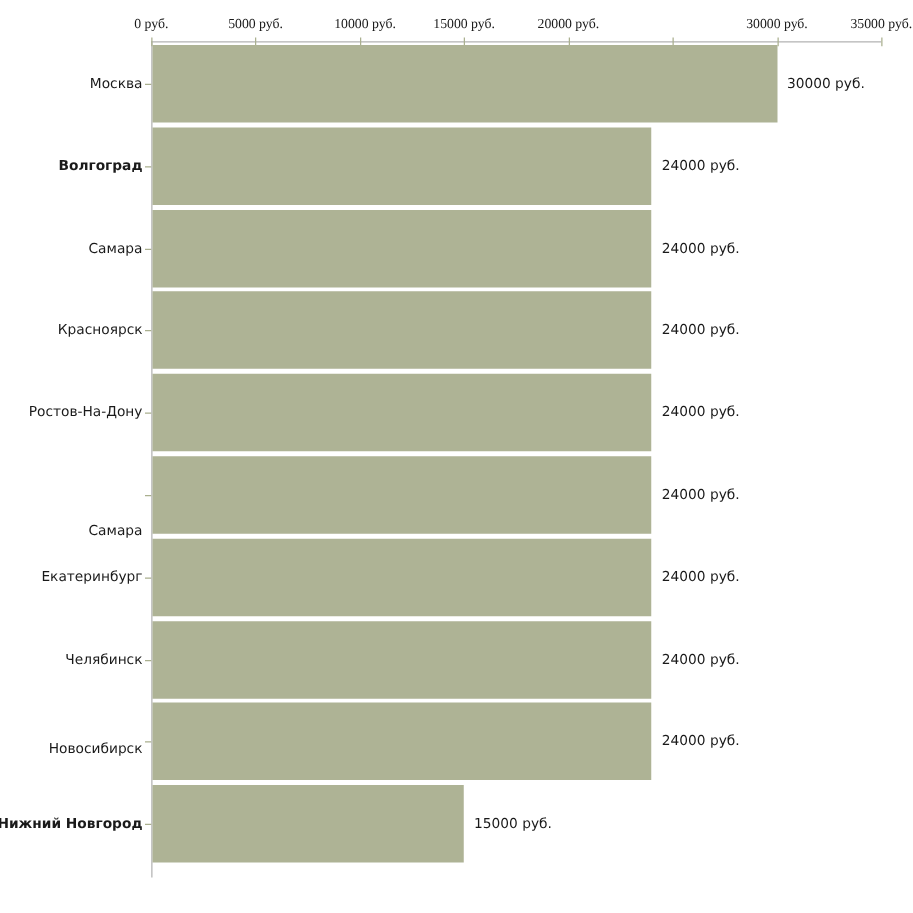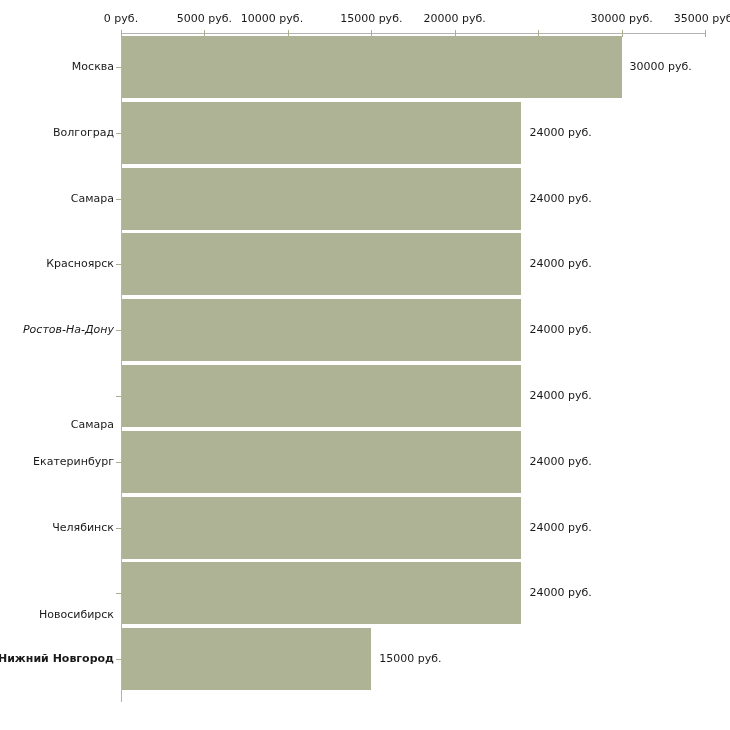--- a/index.html
+++ b/index.html
@@ -39,20 +39,21 @@
     background: #aab08f;
   }
   .x-tick-label {
     position: absolute;
     top: 13px;
     font-size: 11px;
     color: #1a1a1a;
     white-space: nowrap;
     transform: translateX(-50%);
     line-height: 12px;
+    font-family: Liberation Serif, serif;
   }
 
   
   .y-axis-line {
     position: absolute;
     left: 121px;
     top: 33px;
     width: 1px;
     height: 669px;
     background: #b3b3b3;
@@ -95,51 +96,51 @@
 
 <div id="chart-root">
   <div class="x-axis-line"></div>
   <div class="y-axis-line"></div>
   <div id="x-ticks-layer">
       <div class="x-tick" style="left: 121px;"></div>
       <div class="x-tick-label" style="left: 121px;">0 руб.</div>
       <div class="x-tick" style="left: 204.429px;"></div>
       <div class="x-tick-label" style="left: 204.429px;">5000 руб.</div>
       <div class="x-tick" style="left: 287.857px;"></div>
-      <div class="x-tick-label" style="left: 272px;">10000 руб.</div>
+      <div class="x-tick-label" style="left: 292px;">10000 руб.</div>
       <div class="x-tick" style="left: 371.286px;"></div>
       <div class="x-tick-label" style="left: 371.286px;">15000 руб.</div>
       <div class="x-tick" style="left: 454.714px;"></div>
       <div class="x-tick-label" style="left: 454.714px;">20000 руб.</div>
       <div class="x-tick" style="left: 538.143px;"></div>
       <div class="x-tick-label" style="left: 538.143px; margin-top: 44px;">25000 руб.</div>
       <div class="x-tick" style="left: 621.571px;"></div>
       <div class="x-tick-label" style="left: 621.571px;">30000 руб.</div>
       <div class="x-tick" style="left: 705px;"></div>
       <div class="x-tick-label" style="left: 705px;">35000 руб.</div>
     </div>
   <div id="y-ticks-layer">
       <div class="y-tick" style="top: 67px;"></div>
       <div class="cat-label" style="top: 67px;">Москва</div>
       <div class="y-tick" style="top: 132.8px;"></div>
-      <div class="cat-label" style="top: 132.8px;">Волгоград</div>
+      <div class="cat-label" style="top: 132.8px; font-weight: bold;">Волгоград</div>
       <div class="y-tick" style="top: 198.6px;"></div>
       <div class="cat-label" style="top: 198.6px;">Самара</div>
       <div class="y-tick" style="top: 264.4px;"></div>
       <div class="cat-label" style="top: 264.4px;">Красноярск</div>
       <div class="y-tick" style="top: 330.2px;"></div>
-      <div class="cat-label" style="top: 330.2px; font-style: italic;">Ростов-На-Дону</div>
+      <div class="cat-label" style="top: 330.2px;">Ростов-На-Дону</div>
       <div class="y-tick" style="top: 396px;"></div>
       <div class="cat-label" style="top: 396px; margin-top: 29px;">Самара</div>
       <div class="y-tick" style="top: 461.8px;"></div>
       <div class="cat-label" style="top: 461.8px;">Екатеринбург</div>
       <div class="y-tick" style="top: 527.6px;"></div>
       <div class="cat-label" style="top: 527.6px;">Челябинск</div>
       <div class="y-tick" style="top: 593.4px;"></div>
-      <div class="cat-label" style="top: 615px; margin-left: 10px;">Новосибирск</div>
+      <div class="cat-label" style="top: 599px; margin-left: 10px;">Новосибирск</div>
       <div class="y-tick" style="top: 659.2px;"></div>
       <div class="cat-label" style="top: 659.2px; font-weight: bold;">Нижний Новгород</div>
     </div>
   <div id="bars-layer">
       <div class="bar" title="Москва: 30000 руб." style="top: 36px; height: 62px; width: 499.571px; background: rgb(174, 179, 149);"></div>
       <div class="bar-value-label" style="left: 629.571px; top: 67px;">30000 руб.</div>
       <div class="bar" title="Волгоград: 24000 руб." style="top: 101.8px; height: 62px; width: 399.457px; background: rgb(174, 179, 149);"></div>
       <div class="bar-value-label" style="left: 529.457px; top: 132.8px;">24000 руб.</div>
       <div class="bar" title="Пермь: 24000 руб." style="top: 167.6px; height: 62px; width: 399.457px; background: rgb(174, 179, 149);"></div>
       <div class="bar-value-label" style="left: 529.457px; top: 198.6px;">24000 руб.</div>

